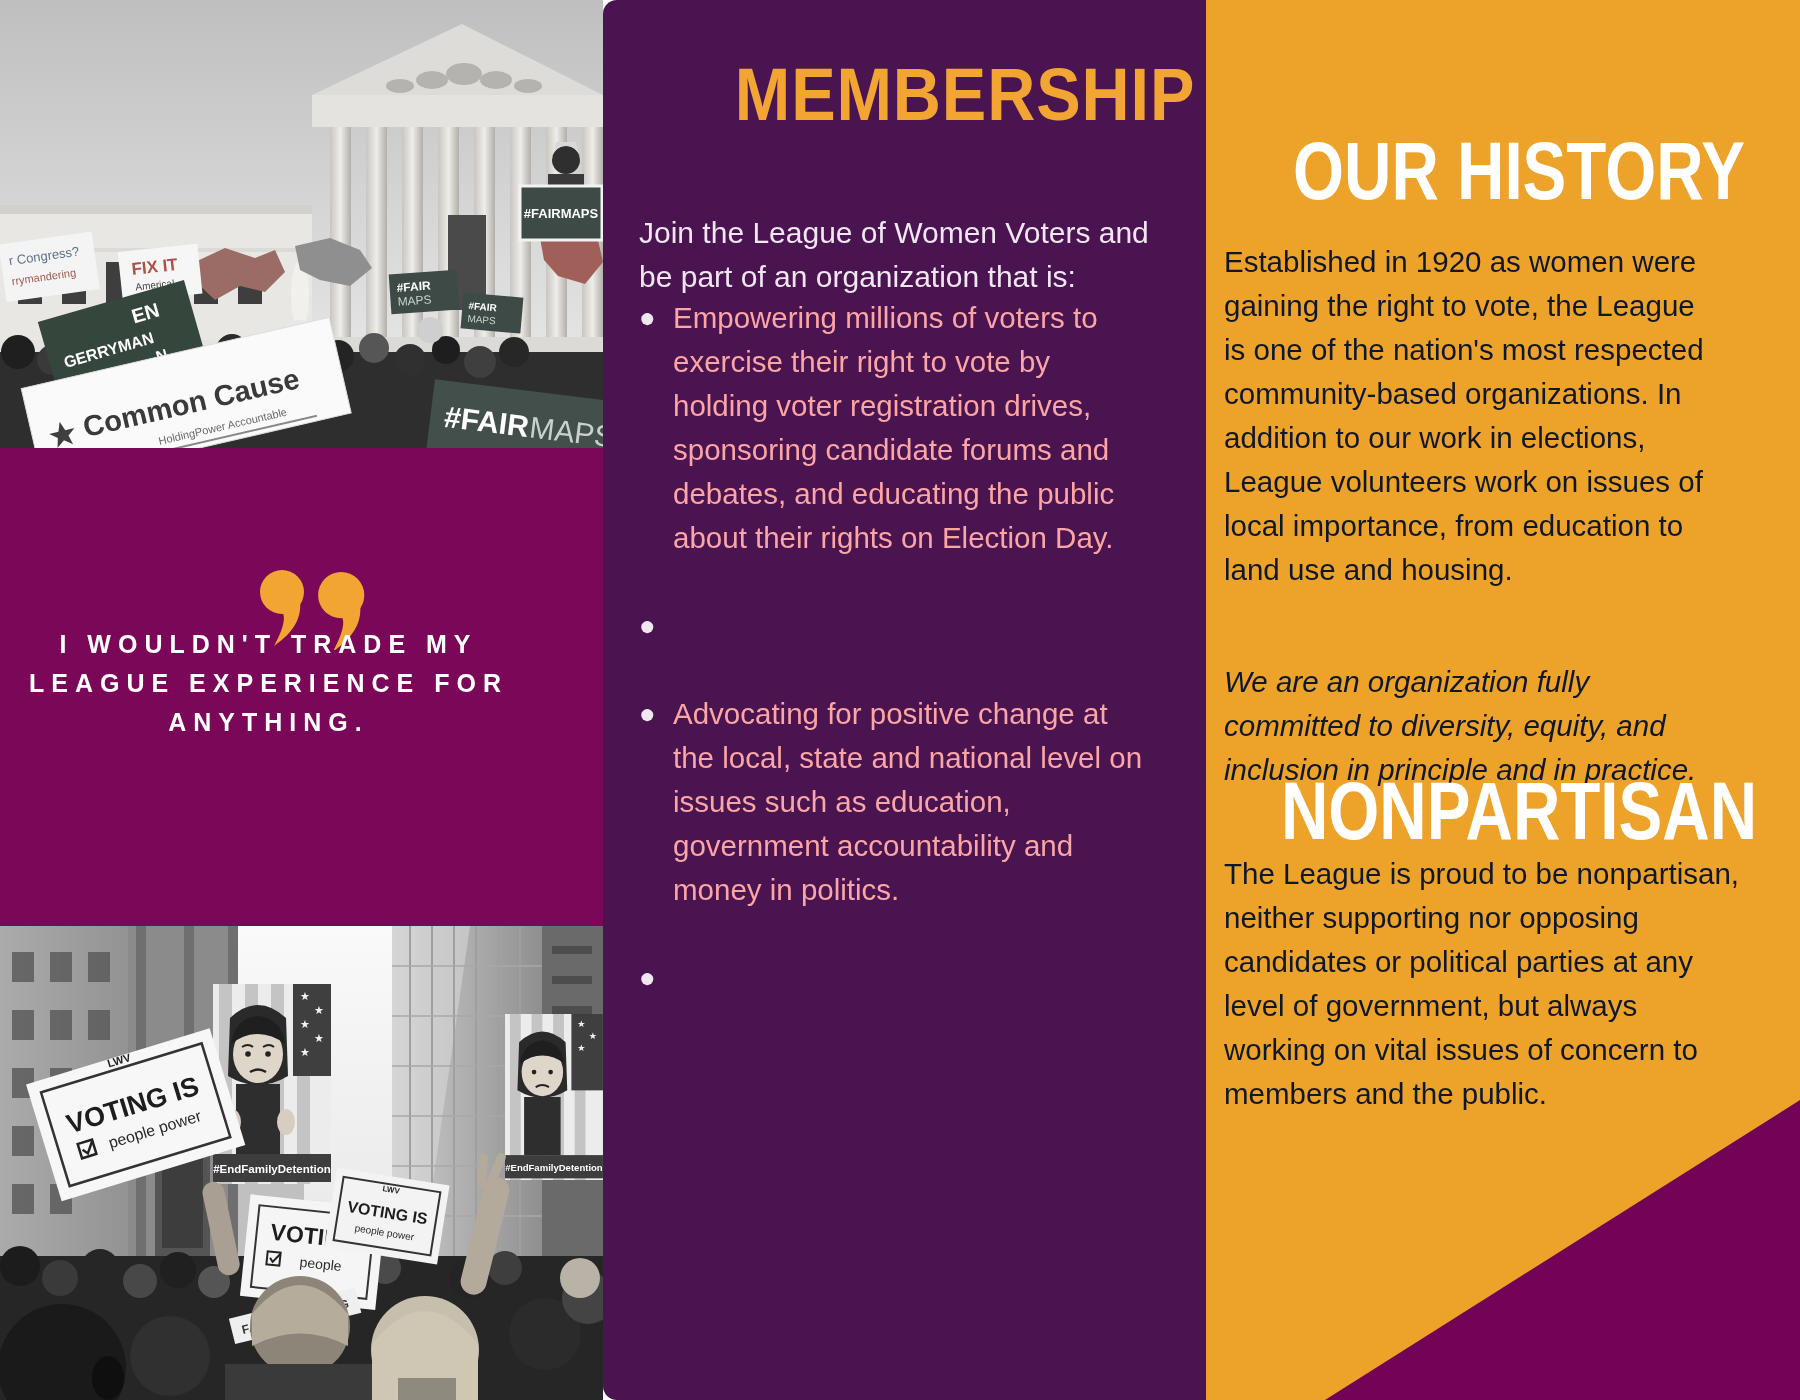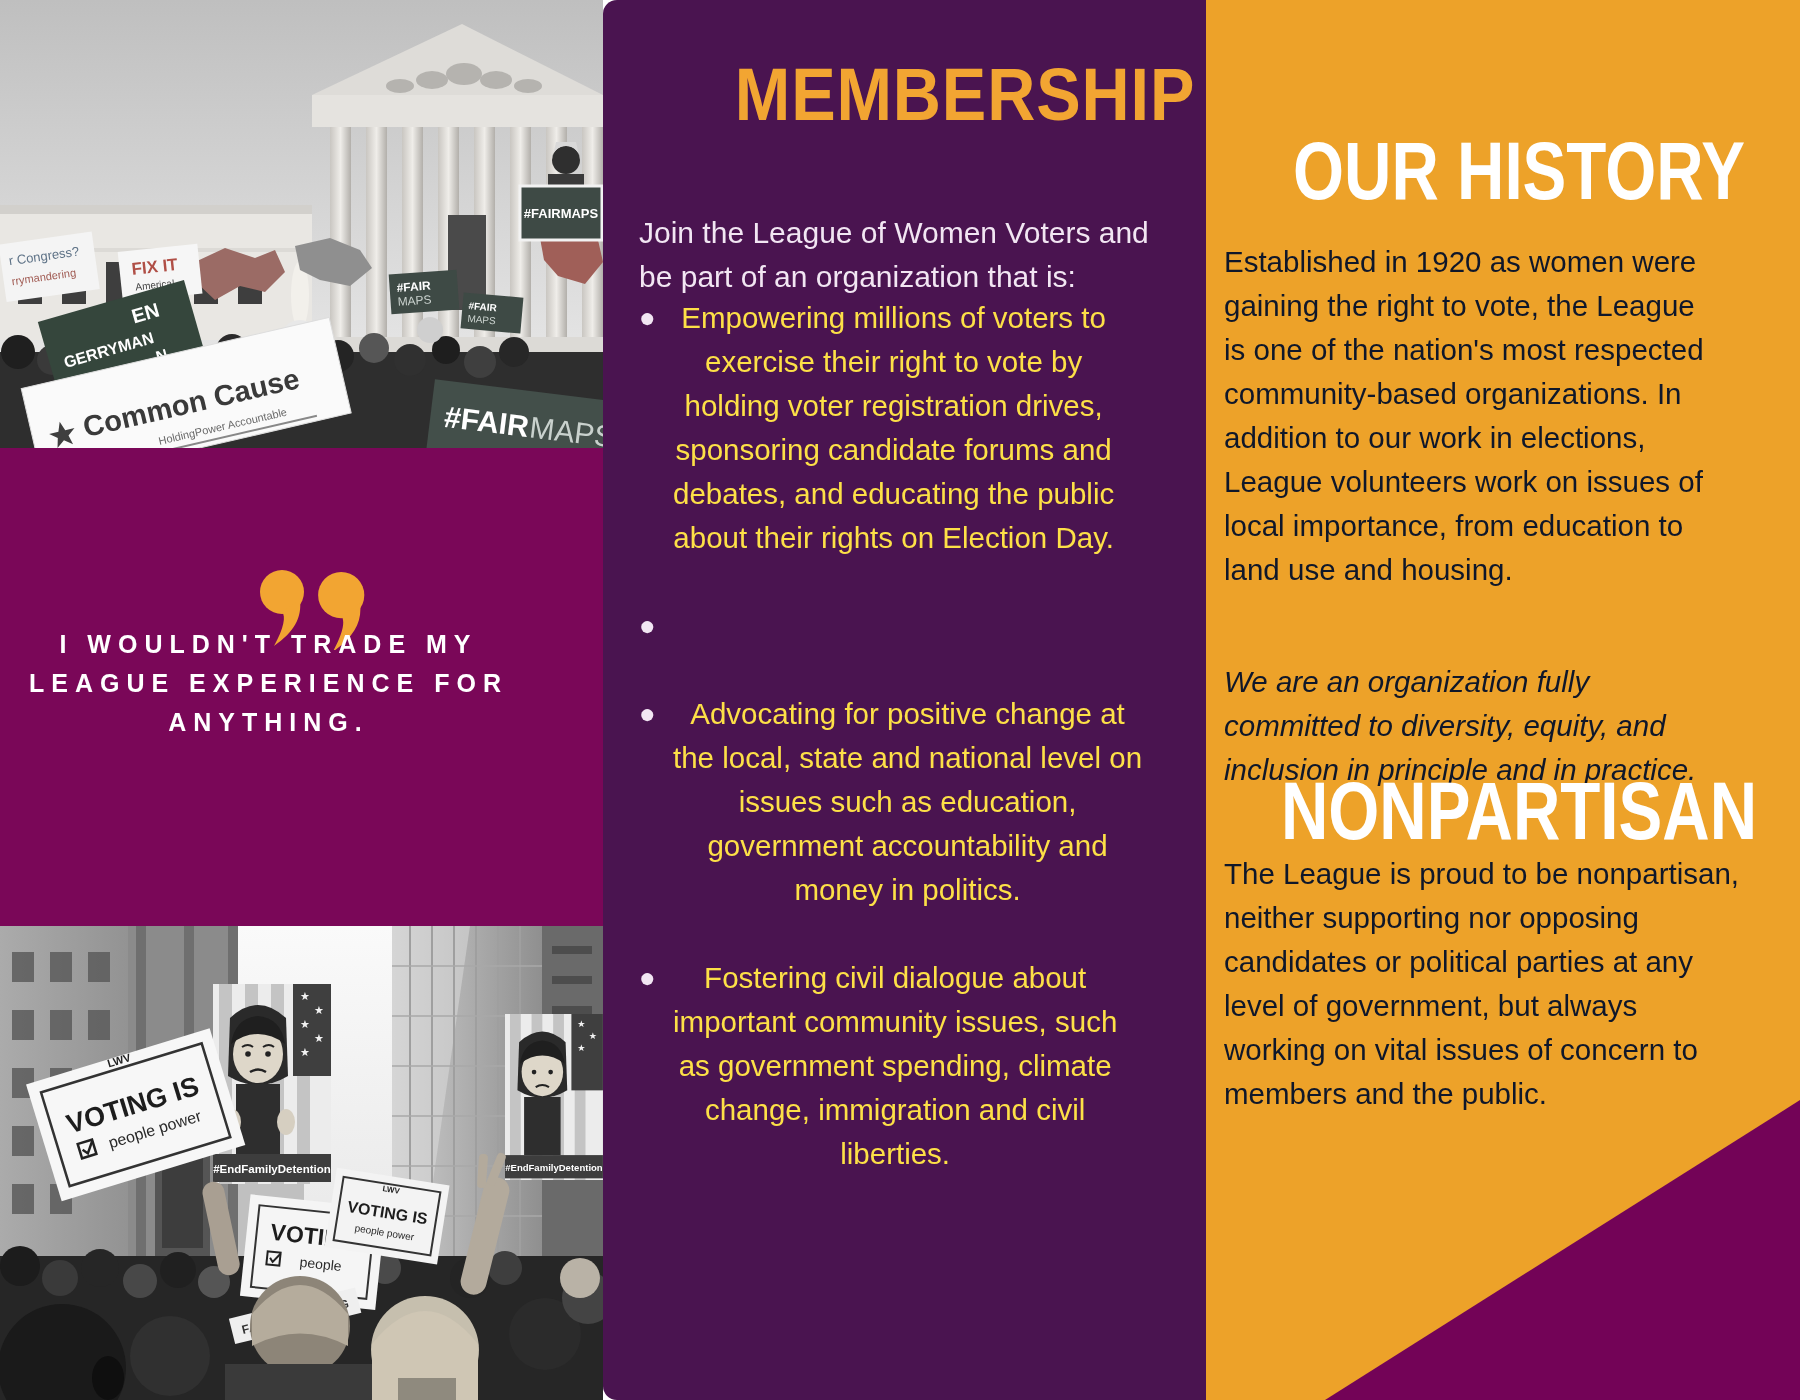--- a/index.html
+++ b/index.html
@@ -22,21 +22,21 @@
 
   
   #membership-heading{position:absolute;top:58px;left:0;width:100%;text-align:center;
       color:#F2A532;font-size:74px;font-weight:bold;letter-spacing:1px;line-height:1;
       transform:scaleX(0.9);}
   #membership-intro{position:absolute;top:170px;left:36px;right:30px;
       color:#F2E6F3;font-size:30px;line-height:44px;white-space:pre;margin-top:41px;}
   #membership-bullets{position:absolute;top:296px;left:36px;right:24px;}
   .bullet{display:flex;margin-bottom:44px;}
   .bullet .dot{width:34px;flex:0 0 34px;color:#F2E6F3;font-size:28px;line-height:44px;}
-  .bullet .btext{color:#fde047;font-size:29.5px;line-height:44px;white-space:pre;text-align:center;}
+  .bullet .btext{color:#fca5a5;font-size:29.5px;line-height:44px;white-space:pre;}
 
   
   .big-head{position:absolute;left:0;width:100%;text-align:center;color:#ffffff;
       font-weight:bold;font-size:82px;line-height:1.1;transform:scaleX(0.8);white-space:pre;}
   #head-history{top:126px;}
   #head-nonpartisan{top:766px;}
   .right-par{position:absolute;left:18px;right:18px;color:#0f172a;
       font-size:29.5px;line-height:44px;white-space:pre;}
   #history-p1{top:240px;}
   #history-p2{top:660px;font-style:italic;}
@@ -427,25 +427,20 @@
     <div class="bullet">
       <span class="dot">●</span>
       <div class="btext">Advocating for positive change at
 the local, state and national level on
 issues such as education,
 government accountability and
 money in politics.</div>
     </div>
     <div class="bullet">
       <span class="dot">●</span>
-      <div class="btext">Fostering civil dialogue about
-important community issues, such
-as government spending, climate
-change, immigration and civil
-liberties.</div>
     </div>
   </div>
 </div>
 
 <div class="col" id="col-right">
   <div class="big-head" id="head-history">OUR HISTORY</div>
   <div class="right-par" id="history-p1">Established in 1920 as women were
 gaining the right to vote, the League
 is one of the nation's most respected
 community-based organizations. In

